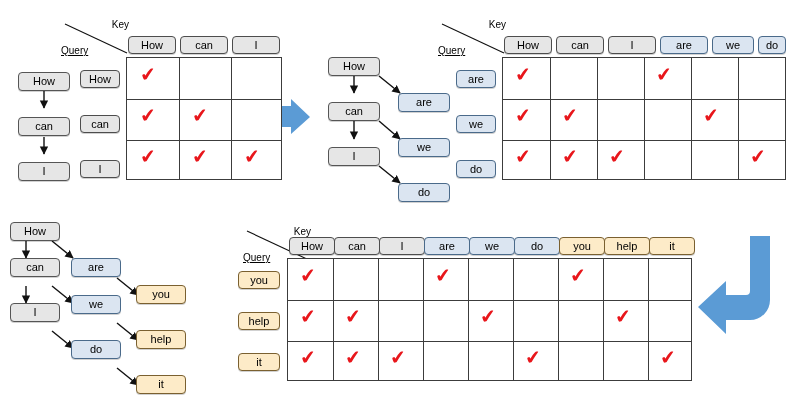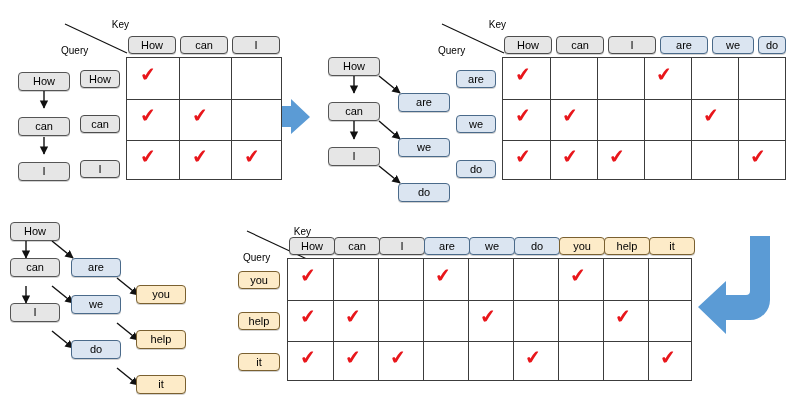--- a/index.html
+++ b/index.html
@@ -47,21 +47,21 @@
   .tick{
     position:absolute;color:#e8161b;font-size:19px;font-weight:bold;
     line-height:1;transform:rotate(-6deg);
     font-family:"DejaVu Sans", sans-serif;
   }
 
   
   .kq{position:absolute;width:66px;height:34px;}
   .kq .diag{position:absolute;left:0;top:0;width:100%;height:100%;}
   .kq .klab{position:absolute;right:0px;top:-2px;font-size:10px;}
-  .kq .qlab{position:absolute;left:-2px;bottom:-1px;font-size:10px;}
+  .kq .qlab{position:absolute;left:-2px;bottom:-1px;font-size:10px;text-decoration:underline;}
 
   
   .svgov{position:absolute;left:0;top:0;width:788px;height:402px;pointer-events:none;}
 </style>
 </head>
 <body>
 
 <div class="stage">
 
   <svg class="svgov" viewBox="0 0 788 402">

